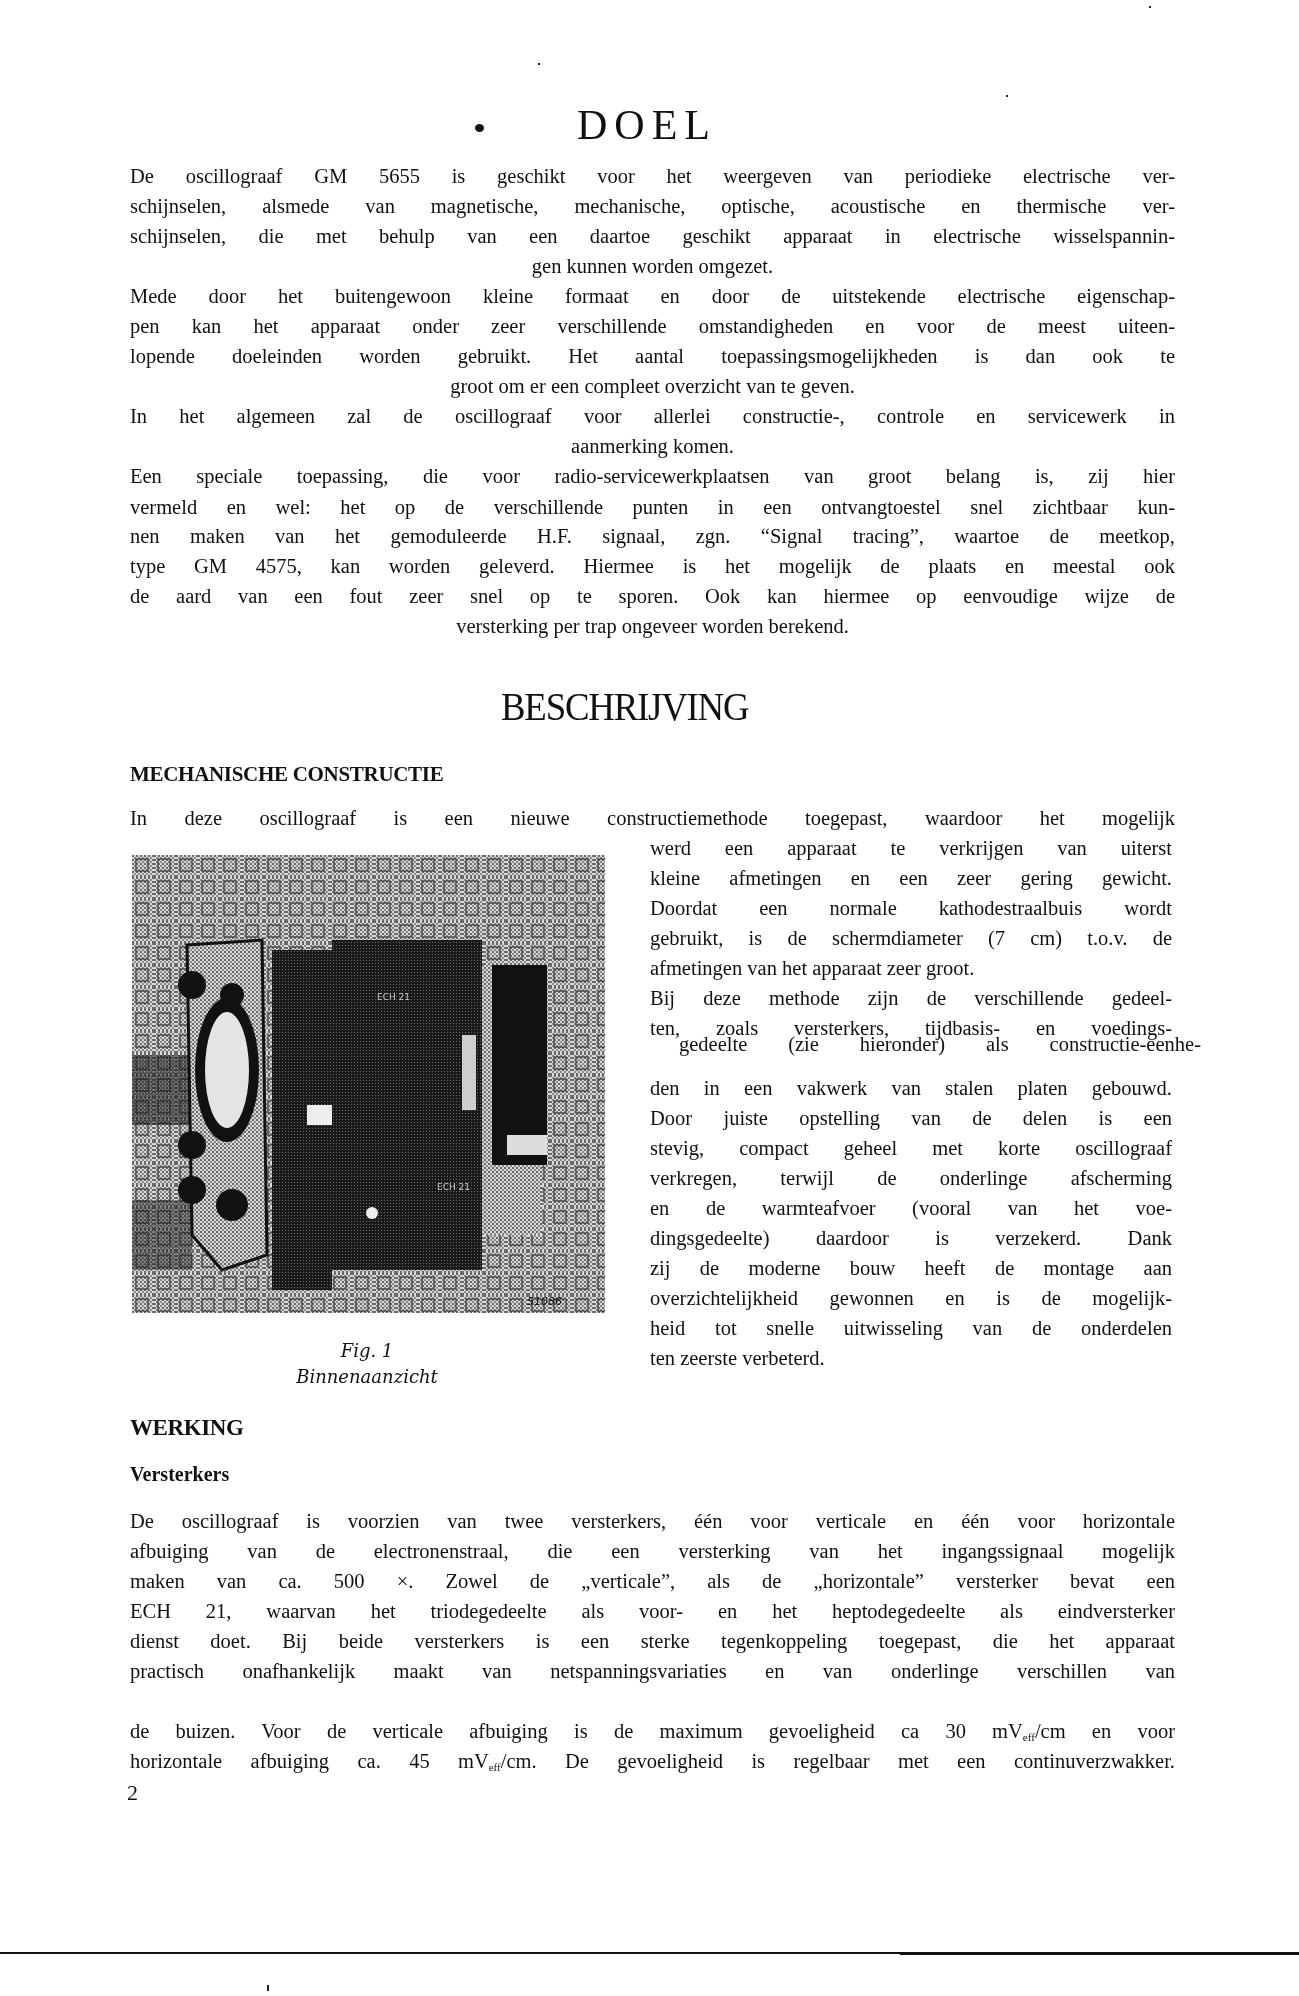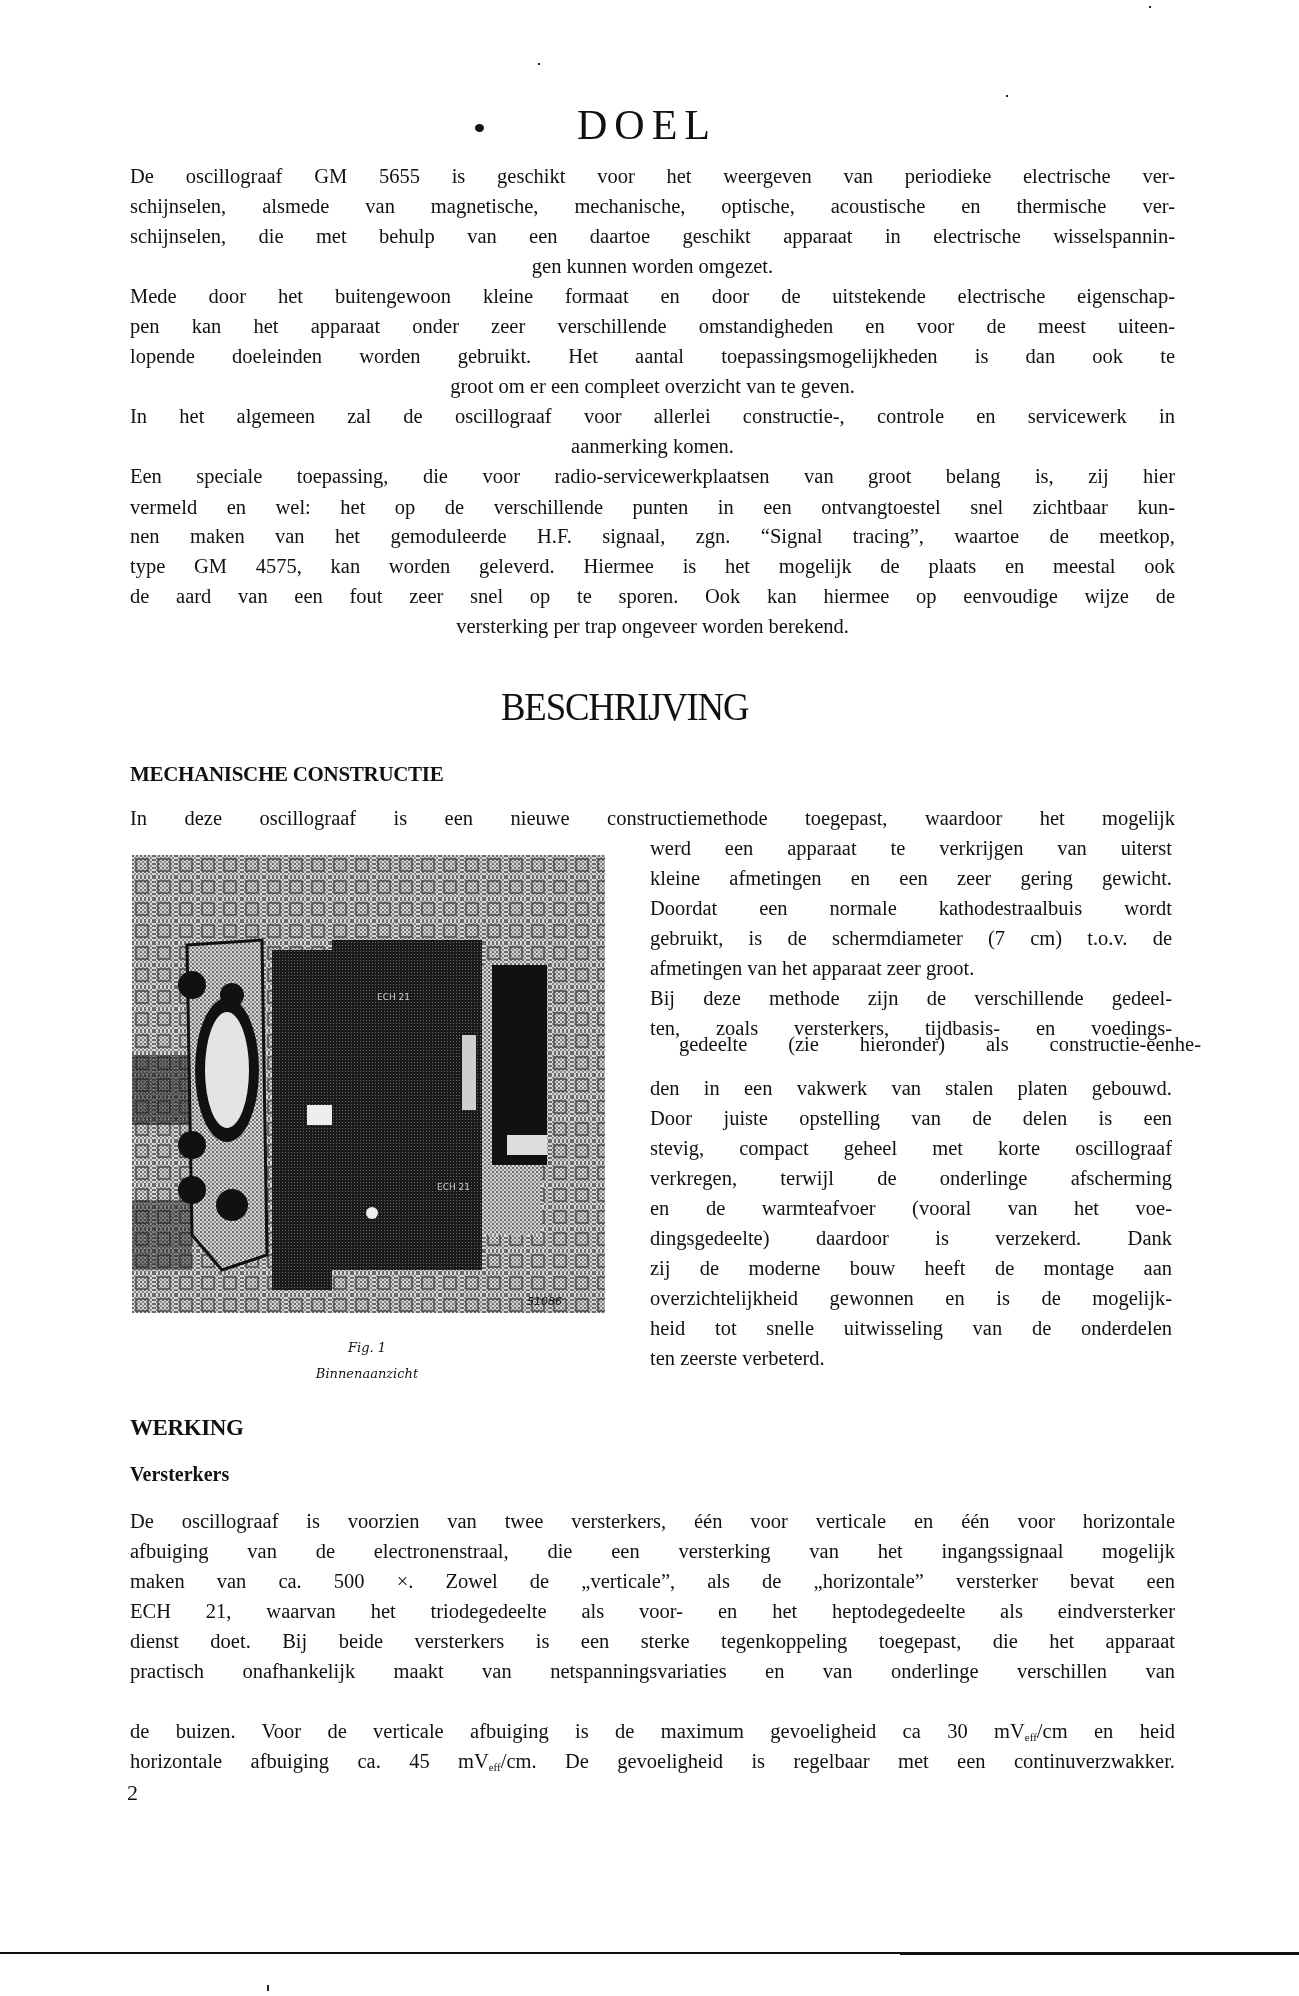--- a/index.html
+++ b/index.html
@@ -9,21 +9,21 @@
   .full { left: 130px; width: 1045px; text-align: center; }
   .rc { left: 650px; width: 522px; }
   .h-doel { position: absolute; left: 577px; top: 100px; font-size: 42px; letter-spacing: 7px; line-height: 50px; white-space: nowrap; }
   .bullet { position: absolute; left: 475px; top: 124px; width: 9px; height: 8px; border-radius: 50%; background: #111; }
   .h-besch { position: absolute; left: 501px; top: 684px; font-size: 40px; line-height: 46px; letter-spacing: -1.3px; white-space: nowrap; transform: scaleX(0.92); transform-origin: left; }
   .h-sub { position: absolute; left: 130px; font-weight: bold; white-space: nowrap; }
   .h-mech { top: 761px; font-size: 21px; line-height: 26px; letter-spacing: -0.3px; }
   .h-werk { top: 1414px; font-size: 23px; line-height: 28px; letter-spacing: -0.4px; }
   .h-verst { top: 1460px; font-size: 20px; line-height: 28px; }
   .fig { position: absolute; left: 132px; top: 855px; width: 473px; height: 458px; overflow: hidden; background: #eab308; }
-  .cap { position: absolute; font-style: italic; font-family: "DejaVu Serif", serif; font-size: 13px; white-space: nowrap; text-align: center; width: 300px; left: 217px; }
+  .cap { position: absolute; font-style: italic; font-family: "DejaVu Serif", serif; font-size: 18px; white-space: nowrap; text-align: center; width: 300px; left: 217px; }
   .cap1 { top: 1340px; }
   .cap2 { top: 1366px; }
   .pagenum { position: absolute; left: 127px; top: 1780px; font-size: 22px; line-height: 26px; }
   .rule { position: absolute; left: 0; top: 1952px; width: 1299px; height: 2px; background: #111; }
   .rule2 { position: absolute; left: 900px; top: 1952px; width: 399px; height: 3px; background: #111; }
   .dust { position: absolute; background: #222; }
   sub.s { font-size: 11px; vertical-align: -3px; }
 </style>
 </head>
 <body>
@@ -127,21 +127,21 @@
 
 <div id="werk-lines">
     <div class="ln full j" style="top: 1509px;">De oscillograaf is voorzien van twee versterkers, één voor verticale en één voor horizontale</div>
     <div class="ln full j" style="top: 1539px;">afbuiging van de electronenstraal, die een versterking van het ingangssignaal mogelijk</div>
     <div class="ln full j" style="top: 1569px;">maken van ca. 500 ×. Zowel de „verticale”, als de „horizontale” versterker bevat een</div>
     <div class="ln full j" style="top: 1599px;">ECH 21, waarvan het triodegedeelte als voor- en het heptodegedeelte als eindversterker</div>
     <div class="ln full j" style="top: 1629px;">dienst doet. Bij beide versterkers is een sterke tegenkoppeling toegepast, die het apparaat</div>
     <div class="ln full j" style="top: 1659px;">practisch onafhankelijk maakt van netspanningsvariaties en van onderlinge verschillen van</div>
   </div>
 
-<div class="ln j full" style="top:1719px"><span>de buizen. Voor de verticale afbuiging is de maximum gevoeligheid ca 30 mV</span><sub class="s">eff</sub><span>/cm en heid</span></div>
+<div class="ln j full" style="top:1719px"><span>de buizen. Voor de verticale afbuiging is de maximum gevoeligheid ca 30 mV</span><sub class="s">eff</sub><span>/cm en voor</span></div>
 <div class="ln j full" style="top:1749px"><span>horizontale afbuiging ca. 45 mV</span><sub class="s">eff</sub><span>/cm. De gevoeligheid is regelbaar met een continuverzwakker.</span></div>
 
 <div class="pagenum">2</div>
 
 <div class="rule"></div>
 <div class="rule2"></div>
 <div class="dust" style="left:538px;top:63px;width:2px;height:2px"></div>
 <div class="dust" style="left:1006px;top:95px;width:2px;height:2px"></div>
 <div class="dust" style="left:1149px;top:6px;width:2px;height:2px"></div>
 <div class="dust" style="left:267px;top:1985px;width:2px;height:6px"></div>

